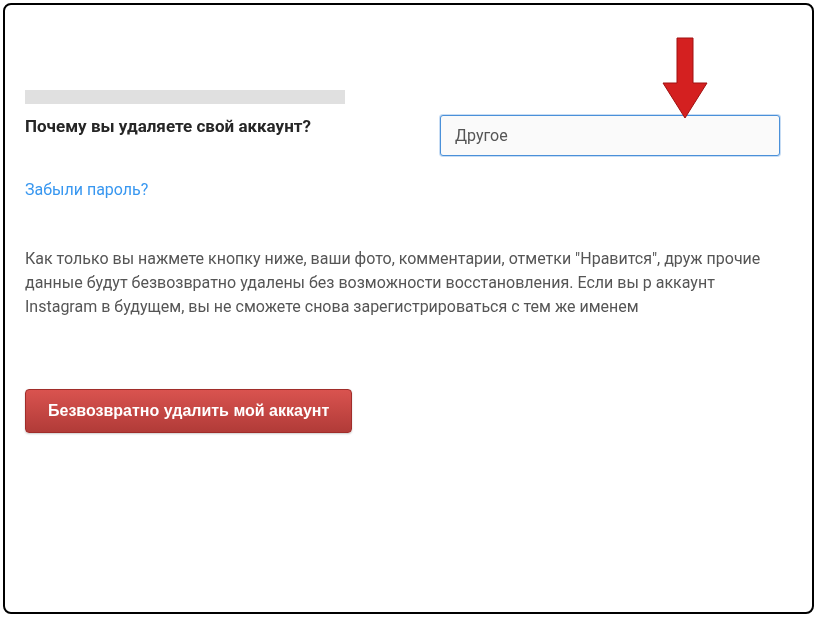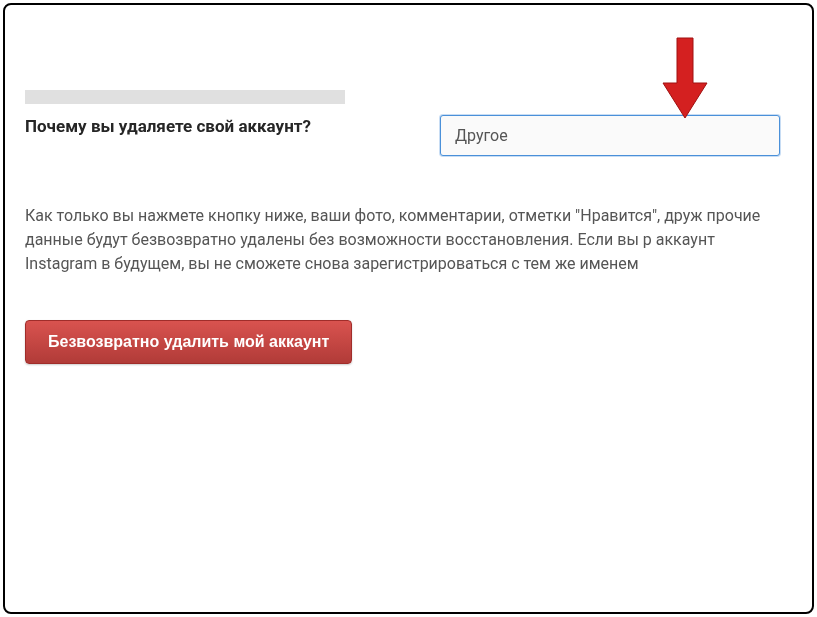--- a/index.html
+++ b/index.html
@@ -85,21 +85,21 @@
       margin-top: 24px;
       cursor: pointer;
     }
     .warning-text {
       margin-top: 48px;
       font-size: 16px;
       color: #555;
       line-height: 1.5;
     }
     .delete-button {
-      margin-top: 44px;
+      margin-top: 70px;
       background: linear-gradient(to bottom, #d9534f, #b13b38);
       color: #fff;
       border: 1px solid #a02d2a;
       padding: 12px 22px;
       font-size: 16px;
       font-weight: 600;
       border-radius: 4px;
       cursor: pointer;
       box-shadow: 0 1px 2px rgba(0,0,0,0.2);
     }
@@ -119,20 +119,21 @@
   <div class="form-row first">
     <div class="label-col">
       <div class="label-text">Почему вы удаляете свой аккаунт?</div>
     </div>
     <div class="input-col">
       <div class="select-box">Другое</div>
     </div>
   </div>
 
 
+  <a class="forgot-link">Забыли пароль?</a>
 
   <div class="warning-text">Как только вы нажмете кнопку ниже, ваши фото, комментарии, отметки "Нравится", друж прочие данные будут безвозвратно удалены без возможности восстановления. Если вы р аккаунт Instagram в будущем, вы не сможете снова зарегистрироваться с тем же именем</div>
 
   <button class="delete-button">Безвозвратно удалить мой аккаунт</button>
 
   <div class="arrow-annotation">
     <svg width="60" height="90" viewBox="0 0 60 90">
       <path d="M 22 5 L 22 50 L 8 50 L 30 85 L 52 50 L 38 50 L 38 5 Z" fill="#d42020" stroke="#a01010" stroke-width="1"></path>
     </svg>
   </div>

